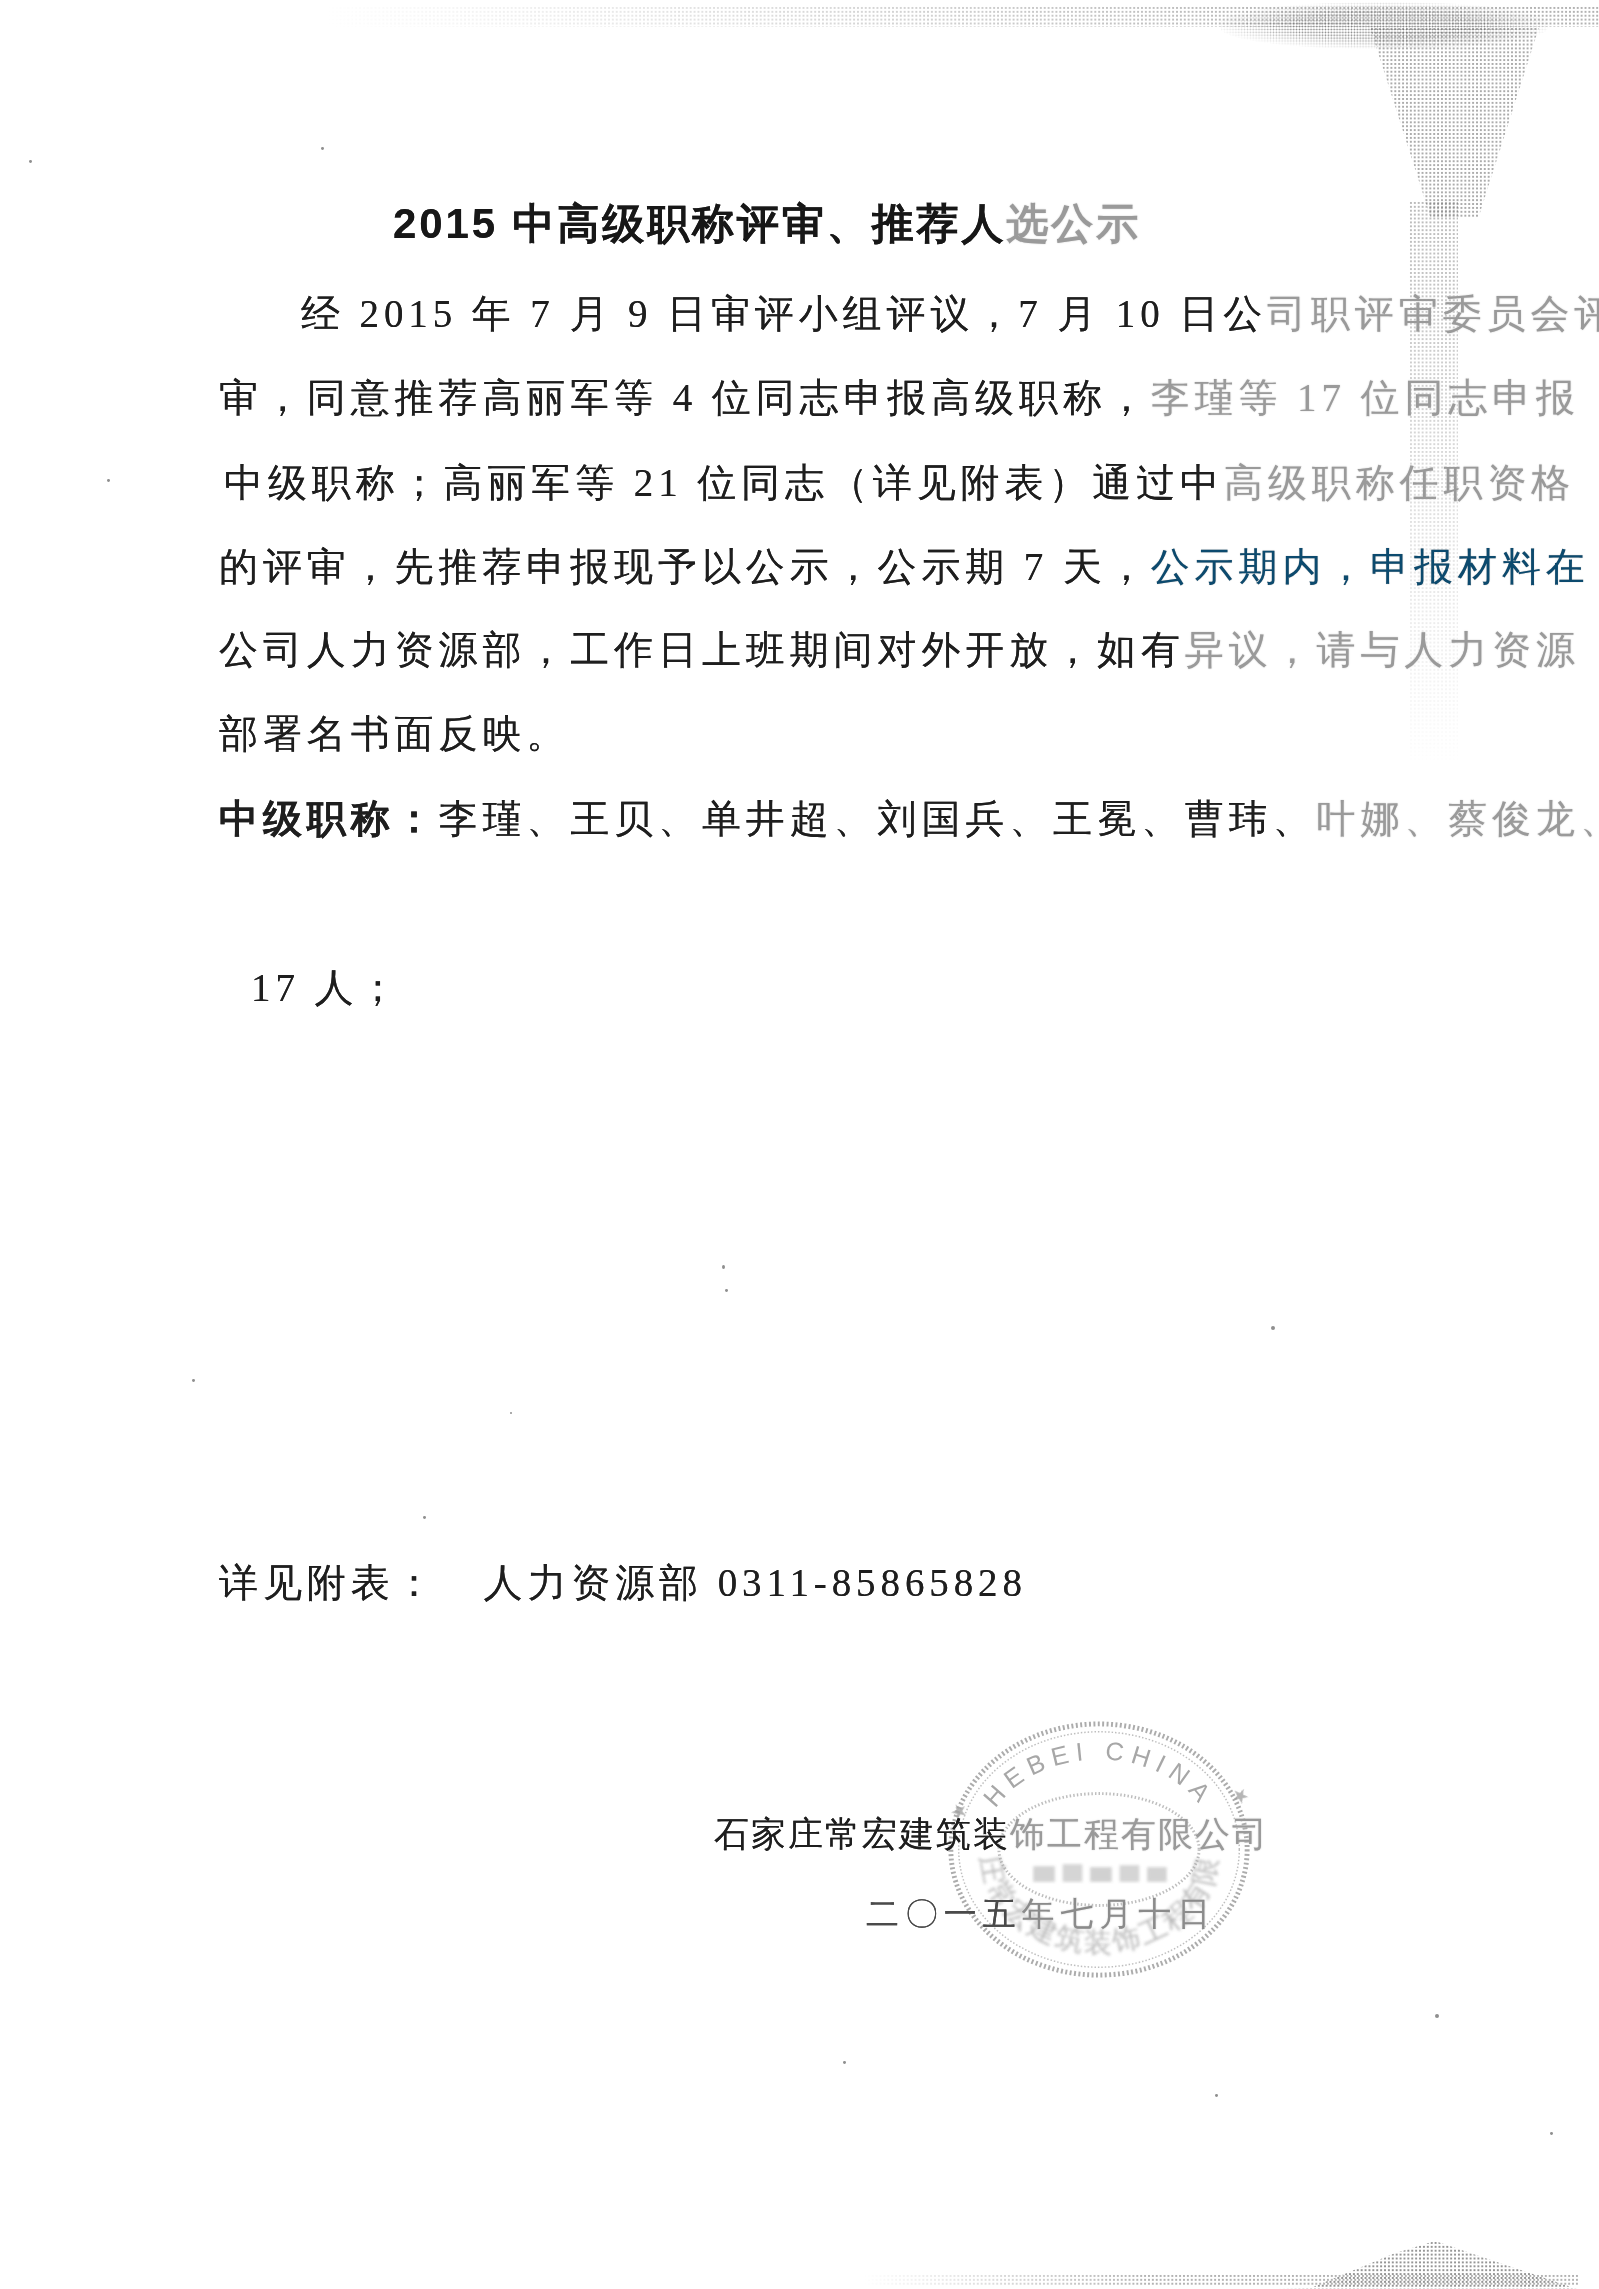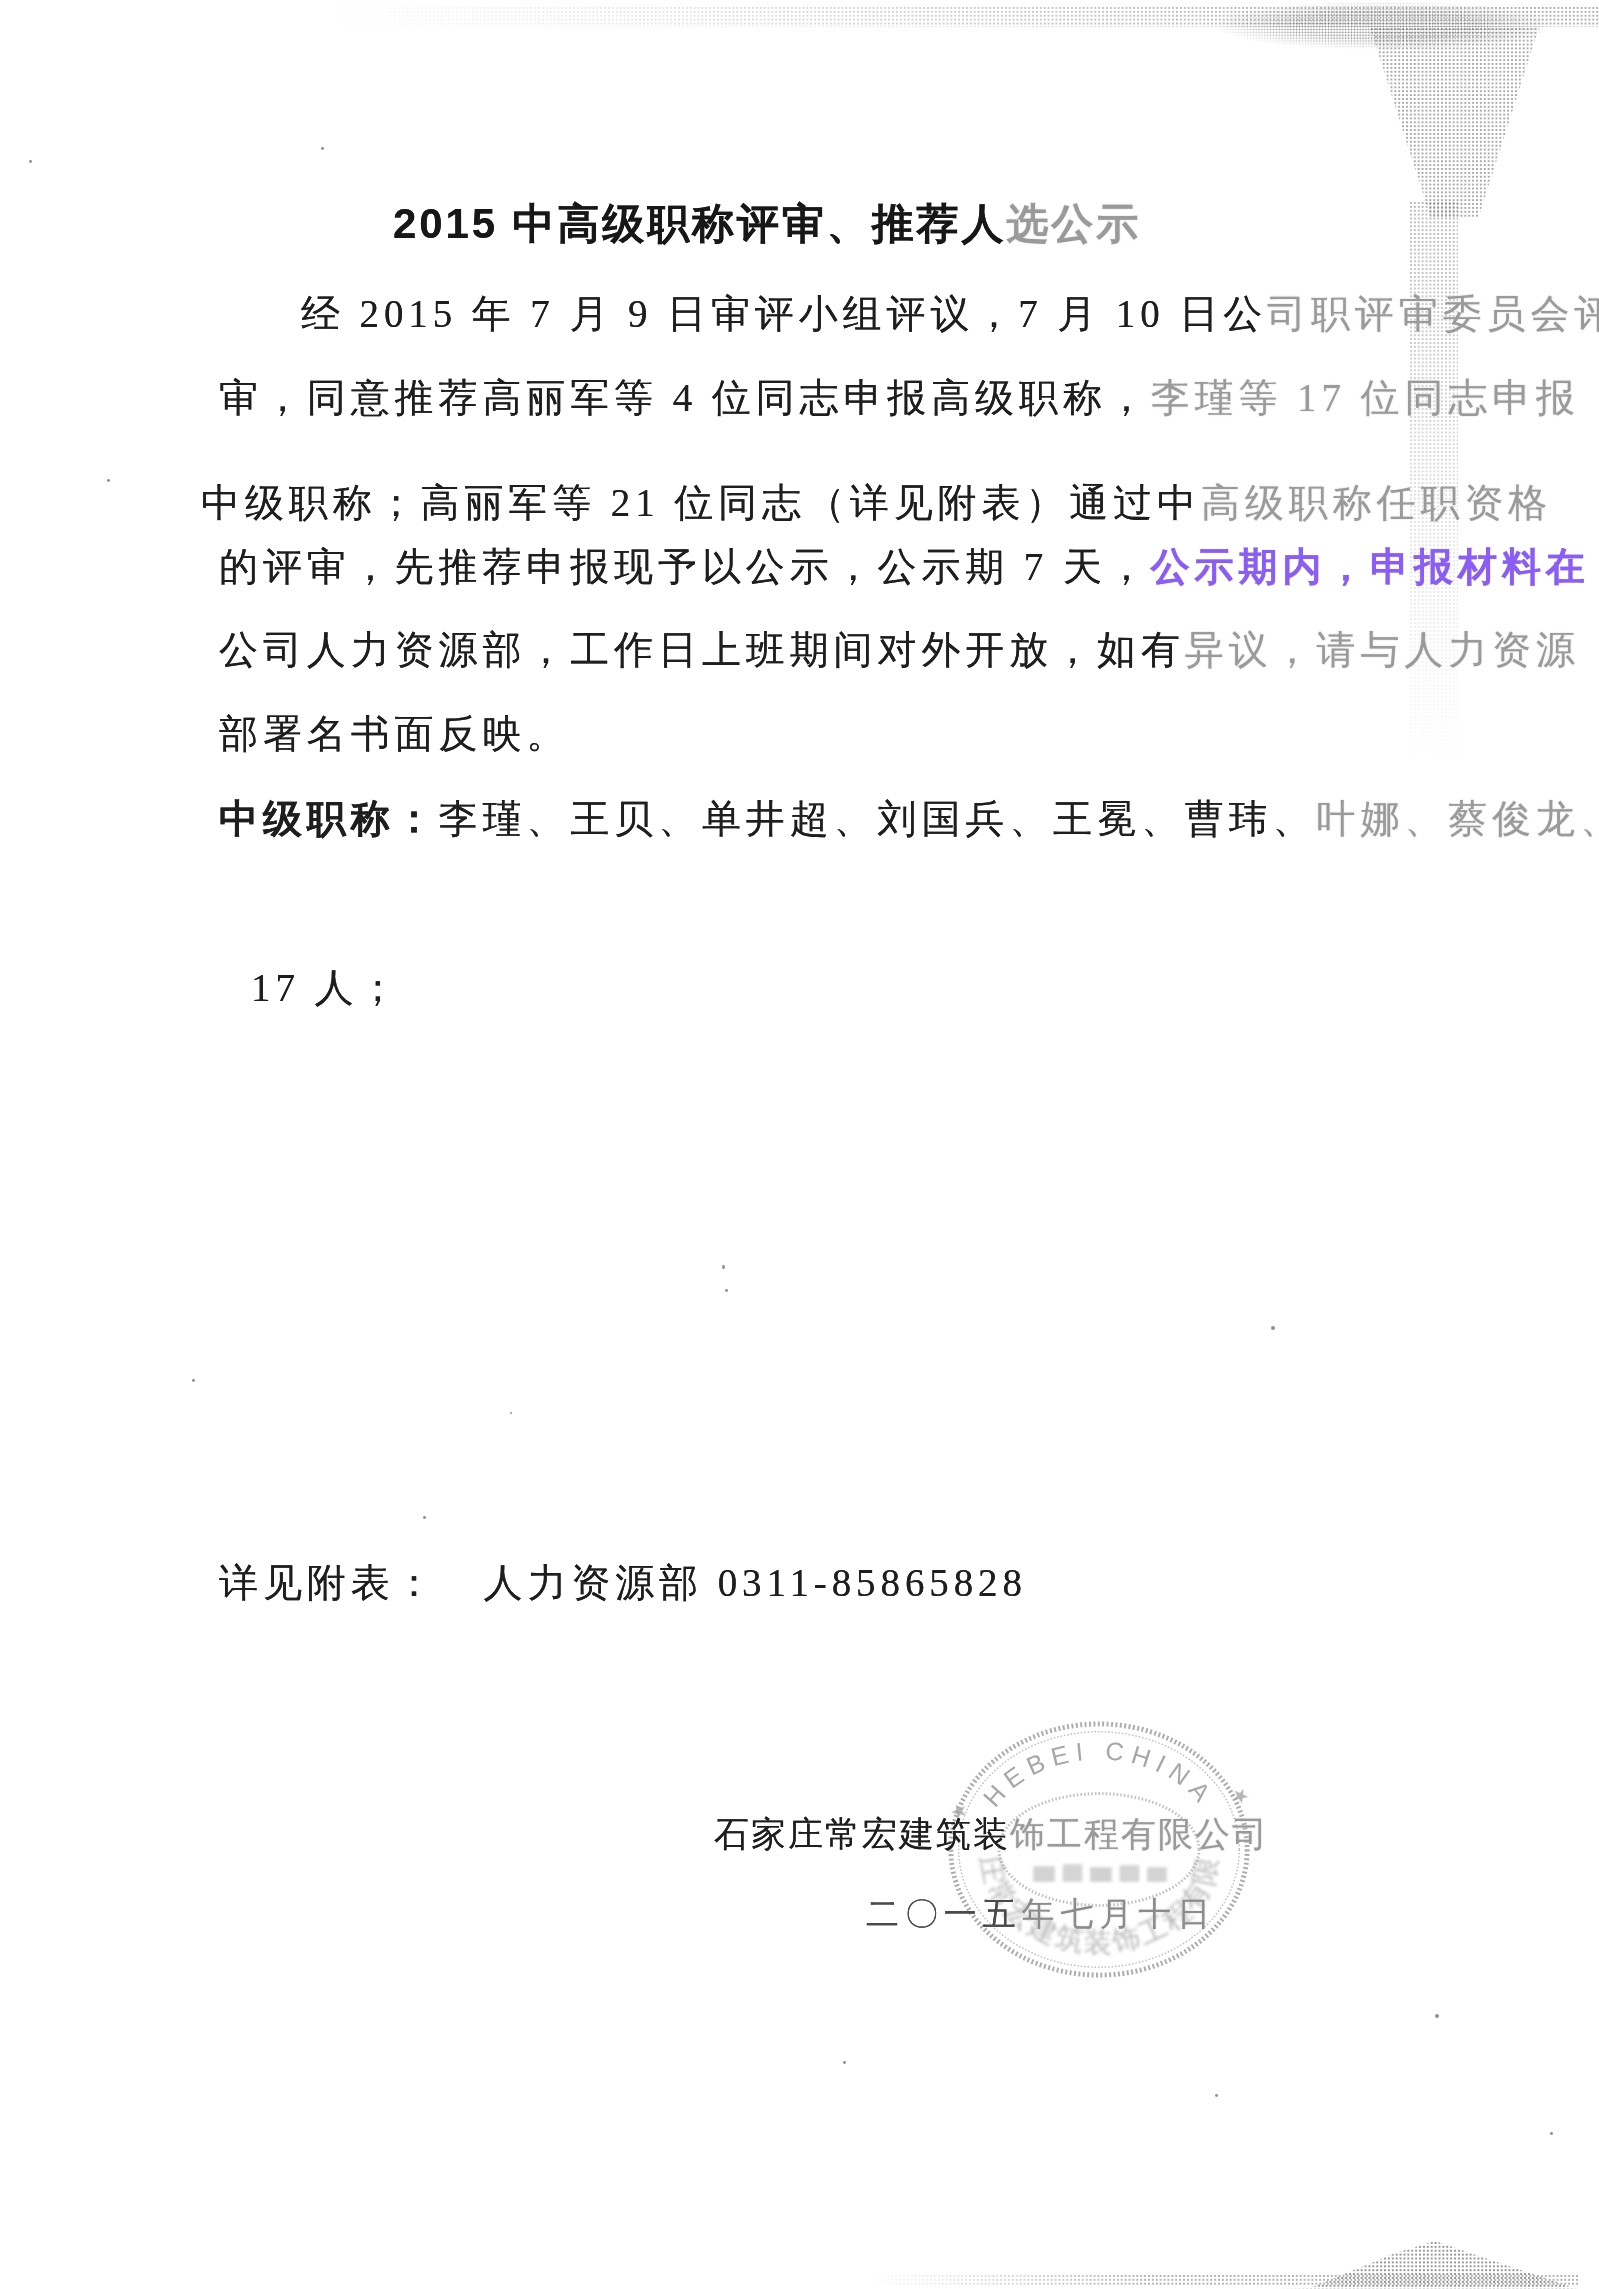--- a/index.html
+++ b/index.html
@@ -9,31 +9,31 @@
     font-family:"Liberation Serif","DejaVu Serif",serif;
   }
   .page{position:absolute;inset:0;}
   
   .line{
     position:absolute;white-space:nowrap;
     font-size:39px;letter-spacing:4.9px;color:#1e1e1e;
     text-shadow:0 0 0.6px #3a3a3a;
   }
   .fade{color:#9a9a9a;text-shadow:0 0 1.6px #c6c6c6;}
-  .semi{color:#8b5cf6;text-shadow:0 0 1px #9a9a9a;font-weight:bold;}
+  .semi{color:#0c4a6e;text-shadow:0 0 1px #9a9a9a;}
   .bold{font-weight:700;}
   .l-title{
     top:196px;left:0;width:100%;text-align:center;
     font-family:"Liberation Sans","DejaVu Sans",sans-serif;
     font-size:42px;font-weight:700;letter-spacing:2.9px;color:#171717;
     transform:translateX(-33px);
   }
   .l-p0{top:287px;left:301px;}
   .l-p1{top:371px;left:219px;}
-  .l-p2{top:456px;left:201px;margin-top:20px;}
+  .l-p2{top:456px;left:224px;}
   .l-p3{top:540px;left:219px;}
   .l-p4{top:623px;left:219px;}
   .l-p5{top:707px;left:219px;}
   .l-m1{top:792px;left:219px;}
   .l-m2{top:876px;left:214px;}
   .l-cnt{top:961px;left:219px;margin-left:32px;}
   .l-sr{top:1045px;left:219px;}
   .l-phone{top:1556px;left:219px;}
   .l-phone .gap{display:inline-block;width:45px;}
   .l-sig{top:1811px;left:714px;font-size:35px;letter-spacing:2px;z-index:3;}

